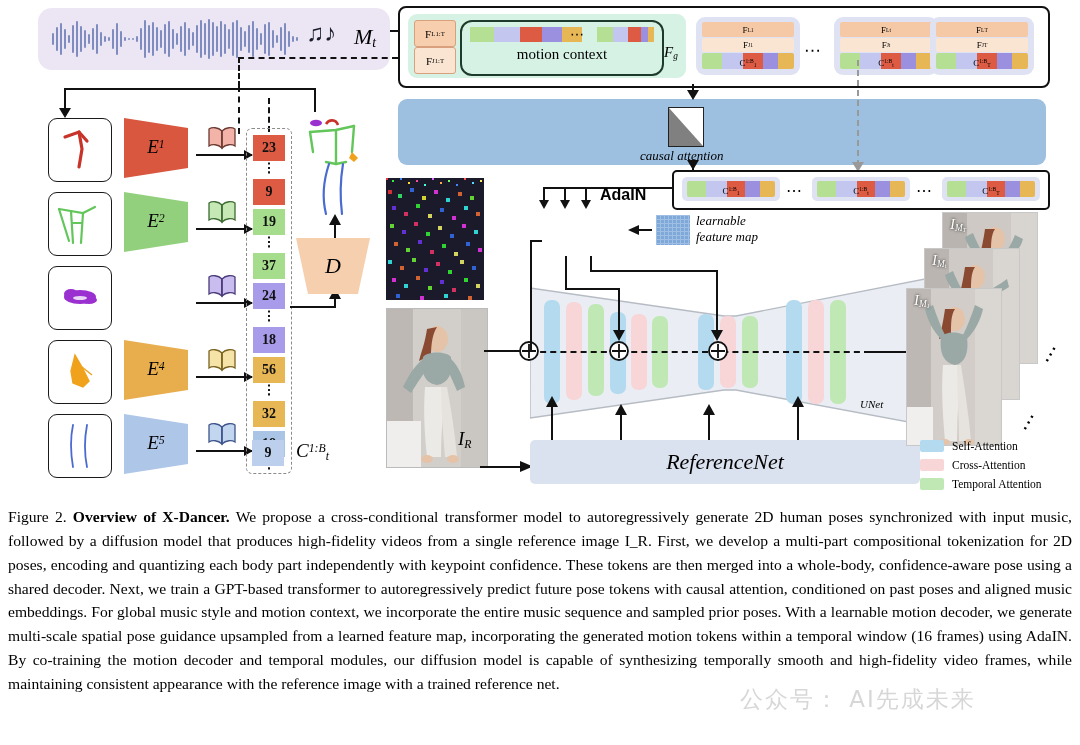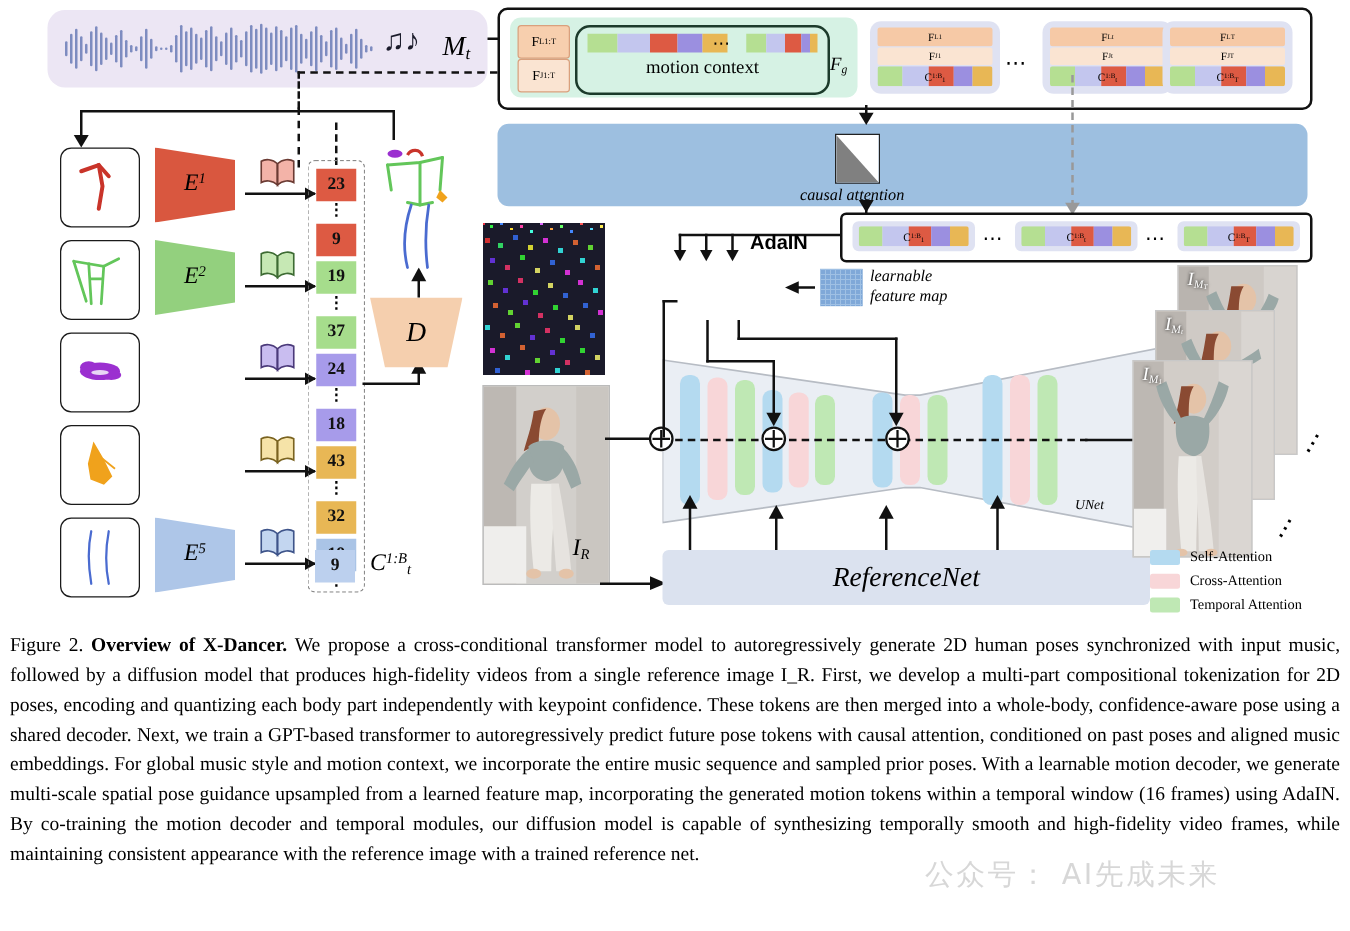--- a/index.html
+++ b/index.html
@@ -454,20 +454,26 @@
     <svg width="100%" height="100%" viewBox="0 0 32 26">
         <g stroke="#4b3a7a" stroke-width="1.3" fill="#c9bdf0">
       <path d="M16 7 C12 3, 6 3, 3 5 L3 22 C6 20, 12 20, 16 24 Z"></path>
           <path d="M16 7 C20 3, 26 3, 29 5 L29 22 C26 20, 20 20, 16 24 Z"></path>
         </g>
       <path d="M16 7 L16 24" stroke="#4b3a7a" stroke-width="1.3"></path>
       </svg>
   </div>
   <div class="arrow-e" style="top:302px;"></div>
 
+  <div class="enc" style="top:340px;">
+    <svg width="100%" height="100%" viewBox="0 0 64 60" preserveAspectRatio="none">
+        <polygon points="0,0 64,10 64,50 0,60" fill="#e8ae4e"></polygon>
+      </svg>
+    <div class="lbl"><span>E</span><sup>4</sup></div>
+  </div>
   <div class="book" style="top:346px;">
     <svg width="100%" height="100%" viewBox="0 0 32 26">
         <g stroke="#7a6320" stroke-width="1.3" fill="#f6e3a8">
       <path d="M16 7 C12 3, 6 3, 3 5 L3 22 C6 20, 12 20, 16 24 Z"></path>
           <path d="M16 7 C20 3, 26 3, 29 5 L29 22 C26 20, 20 20, 16 24 Z"></path>
         </g>
       <path d="M16 7 L16 24" stroke="#7a6320" stroke-width="1.3"></path>
       </svg>
   </div>
   <div class="arrow-e" style="top:376px;"></div>
@@ -492,21 +498,21 @@
   <div class="abs" id="tok-col">
     <div class="tcell ctr" style="top:6px;background:#dd5a43;">23</div>
     <div class="tdots" style="top:34px;">⋮</div>
     <div class="tcell ctr" style="top:50px;background:#dd5a43;">9</div>
     <div class="tcell ctr" style="top:80px;background:#a6dd8c;">19</div>
     <div class="tdots" style="top:108px;">⋮</div>
     <div class="tcell ctr" style="top:124px;background:#a6dd8c;">37</div>
     <div class="tcell ctr" style="top:154px;background:#a79bea;">24</div>
     <div class="tdots" style="top:182px;">⋮</div>
     <div class="tcell ctr" style="top:198px;background:#a79bea;">18</div>
-    <div class="tcell ctr" style="top:228px;background:#e8b755;">43</div>
+    <div class="tcell ctr" style="top:228px;background:#e8b755;">56</div>
     <div class="tdots" style="top:256px;">⋮</div>
     <div class="tcell ctr" style="top:272px;background:#e8b755;">32</div>
     <div class="tcell ctr" style="top:302px;background:#aac4e6;">18</div>
     <div class="tdots" style="top:330px;">⋮</div>
 
   </div>
   <div class="tcell ctr abs" style="left:252px;top:440px;background:#bcd0ee;">9</div>
   <div id="ct-label" class="abs">
     <span>C</span><sup>1:B</sup><sub>t</sub>
   </div>

